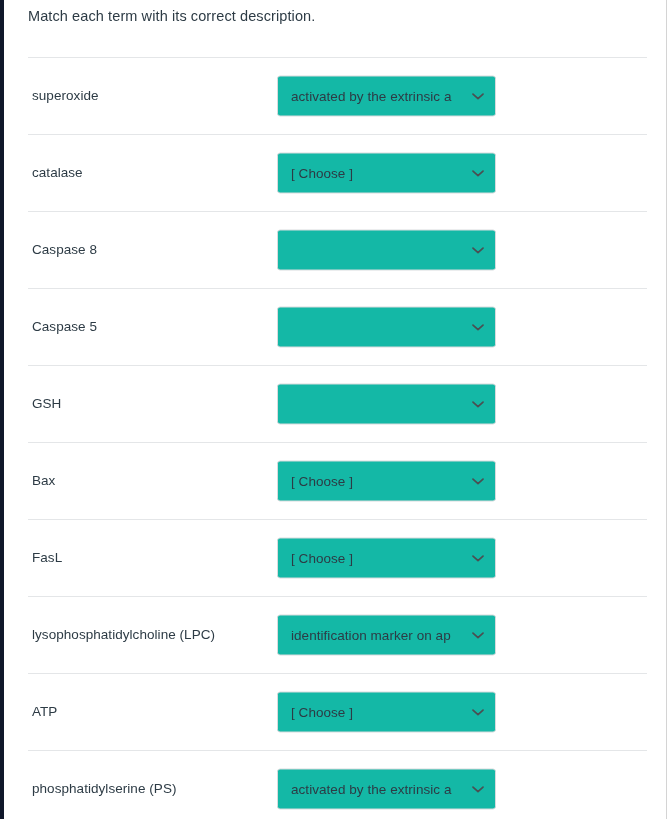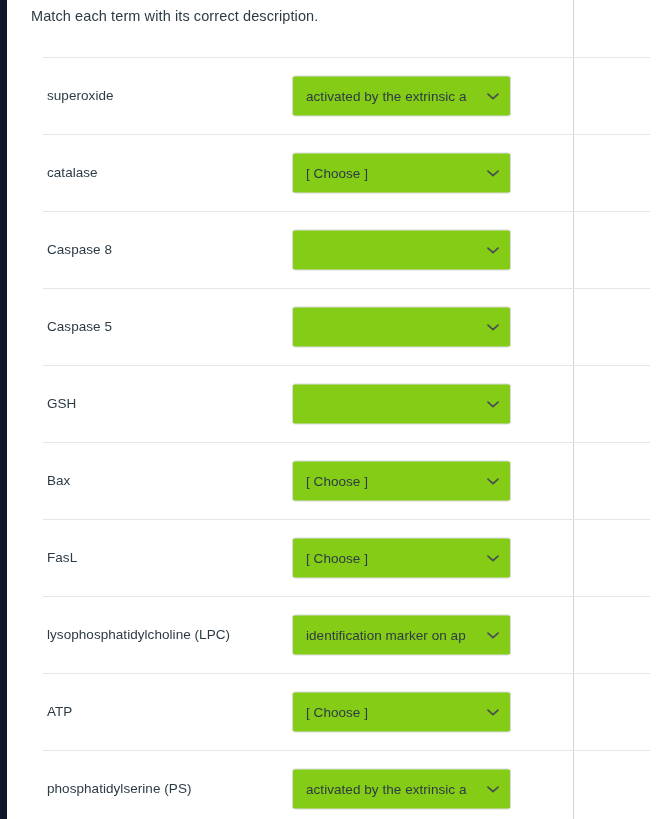--- a/index.html
+++ b/index.html
@@ -11,25 +11,25 @@
     width: 667px;
     height: 819px;
     overflow: hidden;
     font-family: "Liberation Sans", sans-serif;
     color: #2d3b45;
     -webkit-font-smoothing: antialiased;
   }
 
   #page {
     position: relative;
-    width: 574px;
+    width: 667px;
     height: 819px;
     box-sizing: border-box;
     background: #fff;
-    border-left: 7px solid #0f172a;
+    border-left: 4px solid #0f172a;
     border-right: 1px solid #d4d4d4;
   }
 
   .question-text {
     position: absolute;
     left: 24px;
     top: 6px;
     font-size: 14.5px;
     line-height: 21px;
     color: #2d3b45;
@@ -40,21 +40,21 @@
   .answers {
     position: absolute;
     left: 0;
     top: 57px;
     width: 667px;
   }
 
   .answer-row {
     position: relative;
     height: 76px;
-    margin: 0 24px 0 36px;
+    margin: 0 24px 0 24px;
     border-top: 1px solid #e4e6e8;
   }
 
   .answer-row.first {
     border-top: 1px solid #e4e6e8;
   }
 
   .row-inner {
     position: absolute;
     left: 0;
@@ -81,21 +81,21 @@
     top: 50%;
     transform: translateY(-50%);
     width: 219px;
     height: 41px;
   }
 
   .select-box {
     box-sizing: border-box;
     width: 219px;
     height: 41px;
-    background: #84cc16;
+    background: #14b8a6;
     border: 1px solid #d8dbdd;
     border-radius: 3px;
     display: flex;
     align-items: center;
     padding: 0 0 0 13px;
     position: relative;
     overflow: hidden;
     cursor: default;
   }
 

